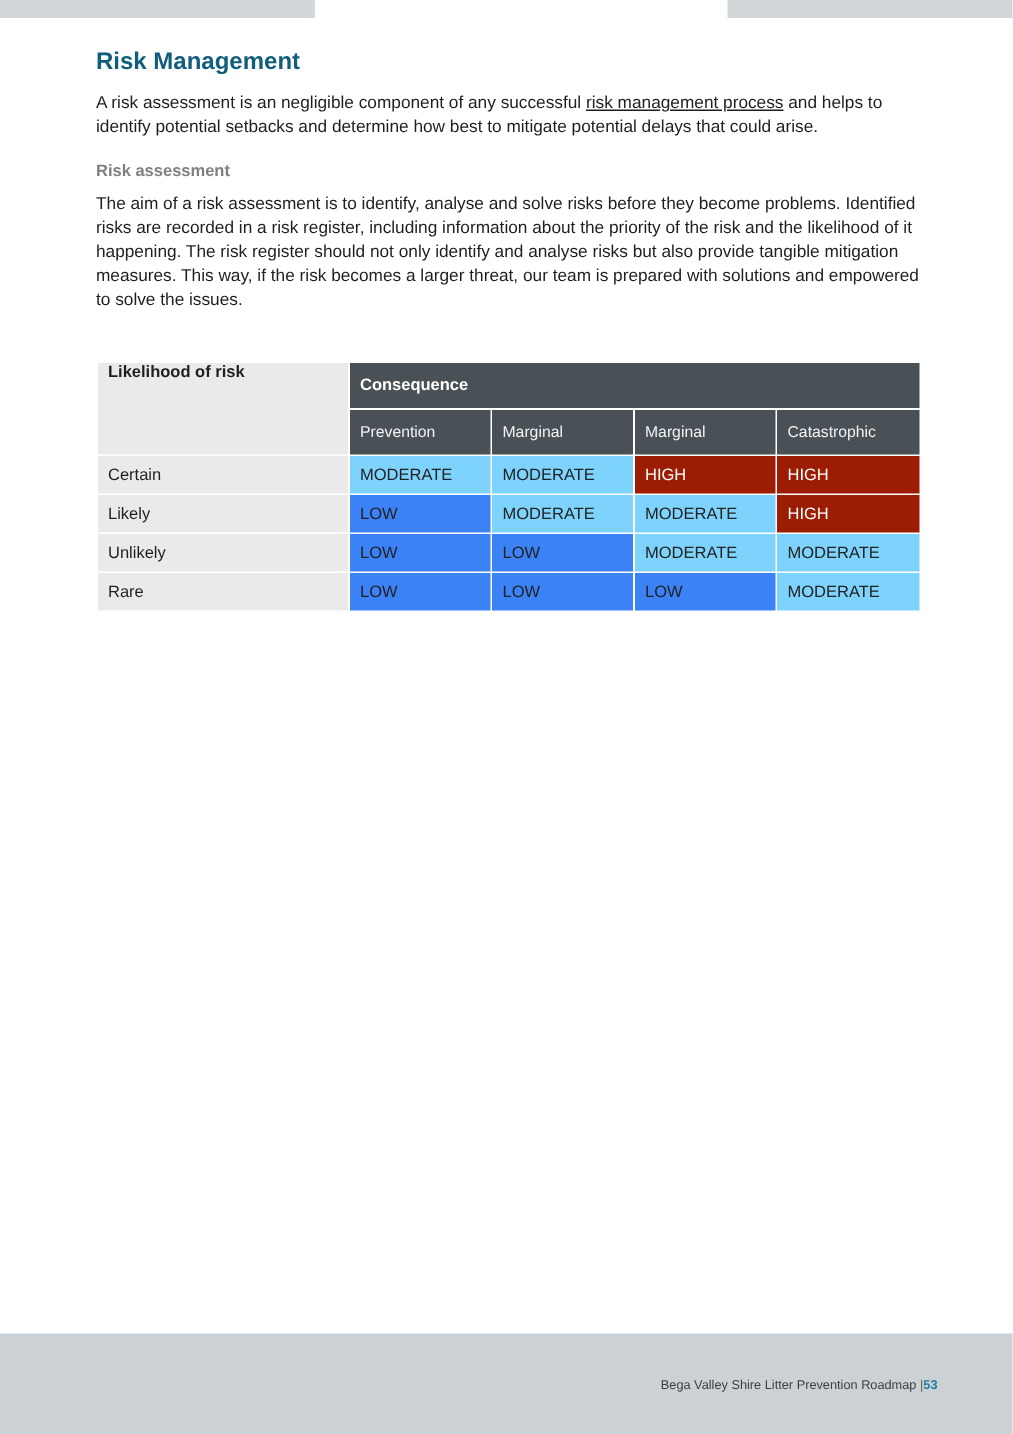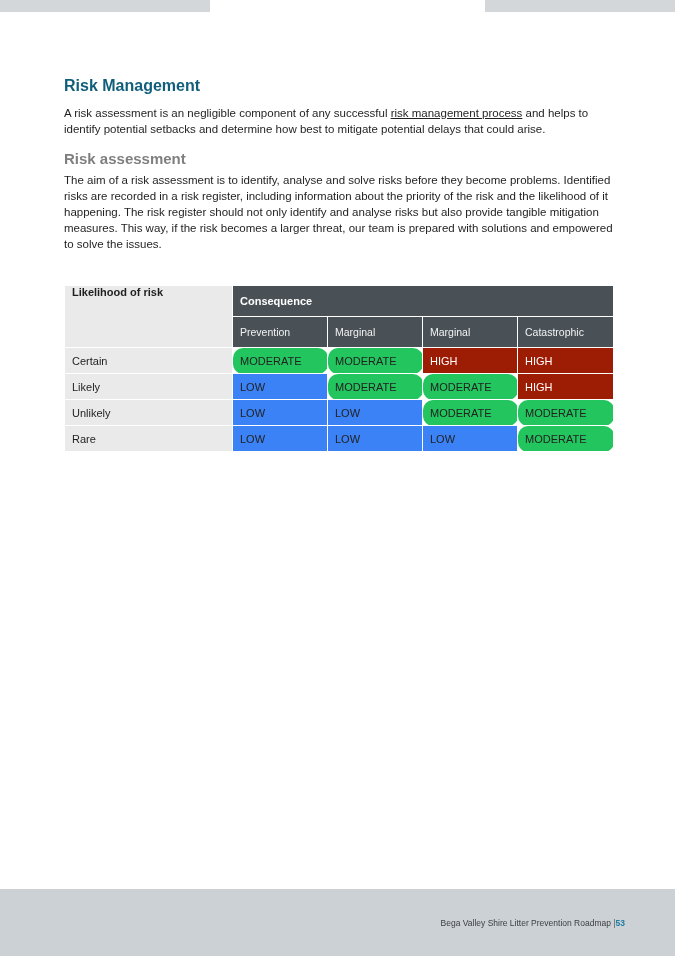--- a/index.html
+++ b/index.html
@@ -11,38 +11,38 @@
     position: relative;
     overflow: hidden;
   }
   .page { position: relative; width: 675px; height: 956px; background: #fff; }
 
   
   .top-shade { position: absolute; top: 0; height: 12px; background: #d3d7da; }
   .top-shade.left  { left: 0; width: 210px; }
   .top-shade.right { right: 0; width: 190px; }
 
-  .content { padding: 76px 62px 0 64px; }
+  .content { padding: 32px 62px 0 64px; }
 
   h1.doc-title {
     margin: 0 0 10px 0;
     font-size: 16px; line-height: 19px;
     font-weight: bold;
     color: #115e7c;
   }
   p.para {
     margin: 0 0 8px 0;
     font-size: 11.5px; line-height: 16px;
     color: #1f1f1f;
   }
   p.intro { margin-bottom: 14px; }
   a.doc-link { color: inherit; text-decoration: underline; cursor: pointer; }
   h2.section-heading {
     margin: 0 0 6px 0;
-    font-size: 15px; line-height: 15px;
+    font-size: 11px; line-height: 15px;
     font-weight: bold;
     color: #7f7f7f;
   }
   p.matrix-intro {
     margin: 0 0 14px 0;
     padding-left: 26px; text-indent: -26px;
   }
 
   table.matrix {
     border-collapse: collapse;
@@ -70,21 +70,21 @@
   }
   td.subhdr {
     background: #4a5156; color: #f1f2f3;
     font-weight: normal; vertical-align: middle;
     font-size: 10.5px;
   }
   tr.data td { height: 25px; vertical-align: middle; }
   td.rowlabel { background: #eaeaea; color: #1f1f1f; }
   td.cell { color: #222222; }
   td.cell[data-level="low"]      { background: #3b82f6; }
-  td.cell[data-level="moderate"] { background: #22c55e; border-radius: 10px; }
+  td.cell[data-level="moderate"] { background: #7dd3fc; }
   td.cell[data-level="high"]     { background: #9c1c04; color: #ffffff; }
 
   .footer-band {
     position: absolute; left: 0; bottom: 0;
     width: 675px; height: 67px;
     background: #ccd1d5;
     box-sizing: border-box;
     padding: 29px 50px 0 0;
     text-align: right;
     font-size: 8.5px; line-height: 10px;

